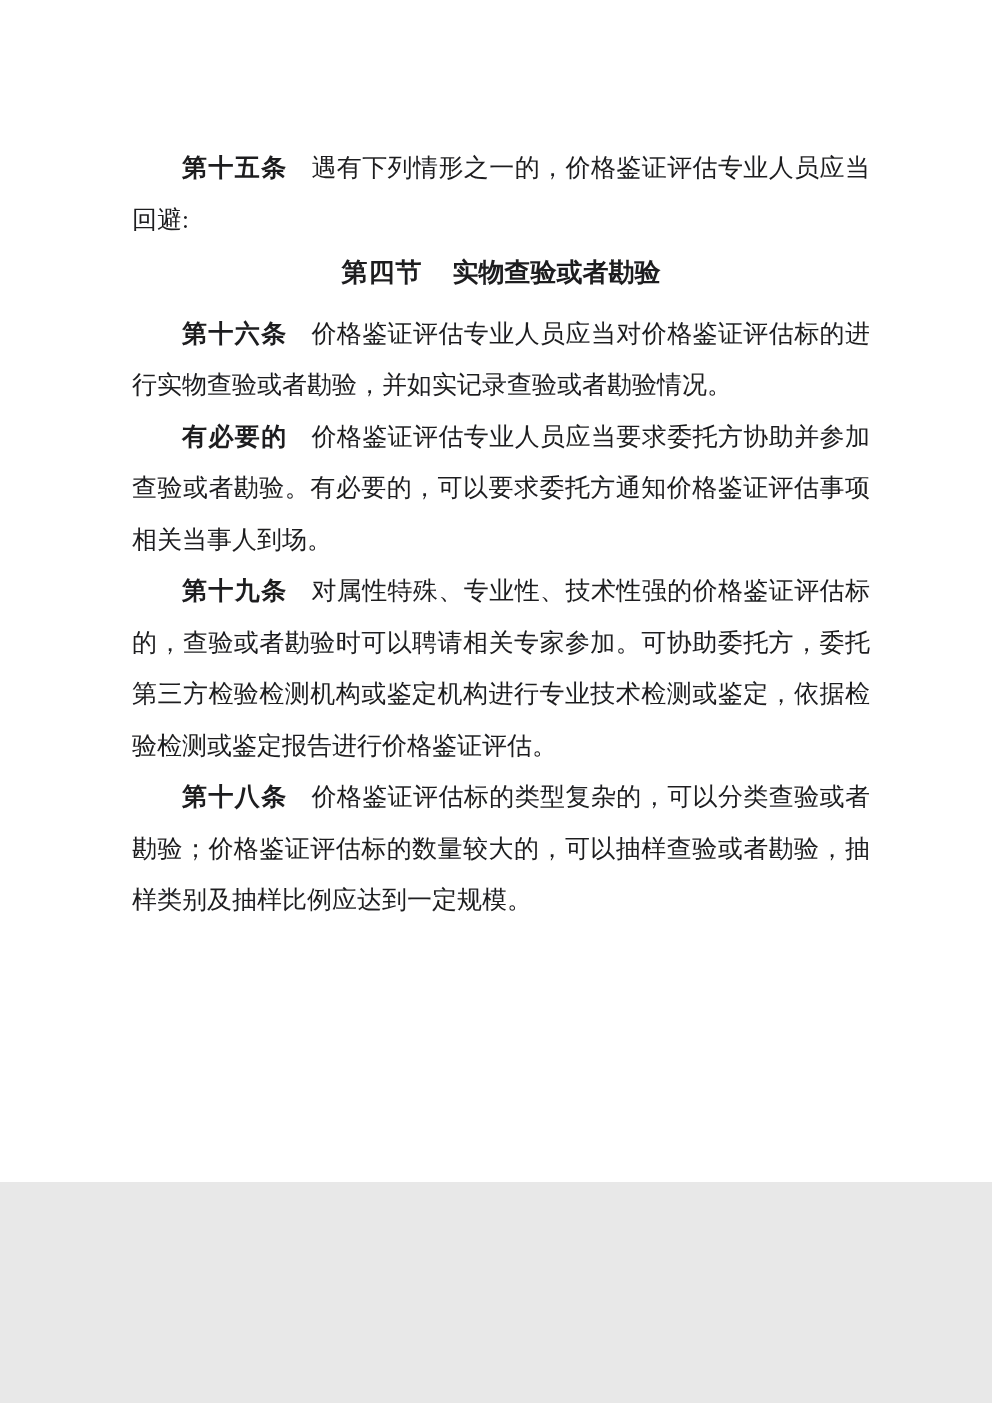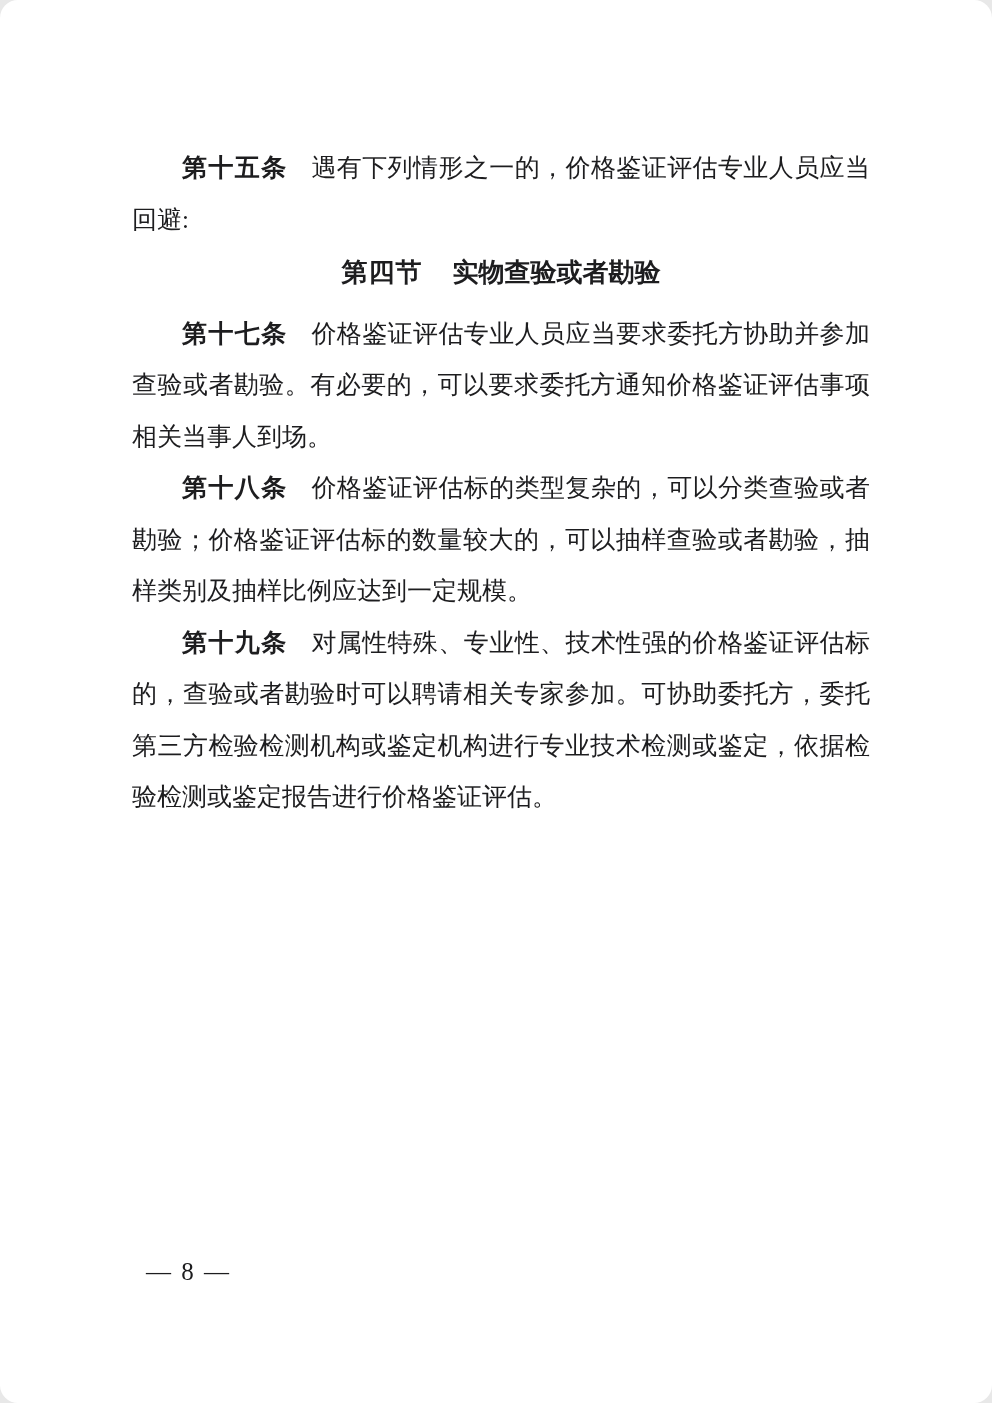--- a/index.html
+++ b/index.html
@@ -3,27 +3,26 @@
 <meta charset="utf-8">
 <style>
   html, body {
     margin: 0;
     padding: 0;
     background: #e8e8e8;
   }
   .page {
     position: relative;
     width: 992px;
-    height: 1403px;
+    height: 1182px;
     margin: 0 auto;
     background: #ffffff;
     color: #1d1d1f;
     font-family: "Liberation Serif", "DejaVu Serif", serif;
     overflow: hidden;
-    border-radius: 18px;
   }
   .doc {
     position: absolute;
     left: 132px;
     top: 142px;
     width: 738px;
     font-size: 25px;
     line-height: 51.5px;
     text-align: justify;
     text-justify: inter-ideograph;
@@ -67,23 +66,24 @@
   <main class="doc">
 
     <p class="para"><span class="lead">第十五条</span><span>遇有下列情形之一的，价格鉴证评估专业人员应当回避:</span></p>
 
 
 
 
 
     <h2 class="heading"><span class="h-num">第四节</span><span>实物查验或者勘验</span></h2>
 
+    <p class="para"><span class="lead">第十六条</span><span>价格鉴证评估专业人员应当对价格鉴证评估标的进行实物查验或者勘验，并如实记录查验或者勘验情况。</span></p>
 
-    <p class="para"><span class="lead">第十七条</span><span>价格鉴证评估专业人员应当要求委托方协助并参加查验或者勘验。有必要的，可以要求委托方通知价格鉴证评估事项相关当事人到场。</span></p>
+    <p class="para"><span class="lead">有必要的</span><span>价格鉴证评估专业人员应当要求委托方协助并参加查验或者勘验。有必要的，可以要求委托方通知价格鉴证评估事项相关当事人到场。</span></p>
+
+    <p class="para"><span class="lead">第十九条</span><span>对属性特殊、专业性、技术性强的价格鉴证评估标的，查验或者勘验时可以聘请相关专家参加。可协助委托方，委托第三方检验检测机构或鉴定机构进行专业技术检测或鉴定，依据检验检测或鉴定报告进行价格鉴证评估。</span></p>
 
     <p class="para"><span class="lead">第十八条</span><span>价格鉴证评估标的类型复杂的，可以分类查验或者勘验；价格鉴证评估标的数量较大的，可以抽样查验或者勘验，抽样类别及抽样比例应达到一定规模。</span></p>
-
-    <p class="para"><span class="lead">第十九条</span><span>对属性特殊、专业性、技术性强的价格鉴证评估标的，查验或者勘验时可以聘请相关专家参加。可协助委托方，委托第三方检验检测机构或鉴定机构进行专业技术检测或鉴定，依据检验检测或鉴定报告进行价格鉴证评估。</span></p>
 
   </main>
 
   <div class="footer-pageno">— 8 —</div>
 </div>
 
 </body></html>

